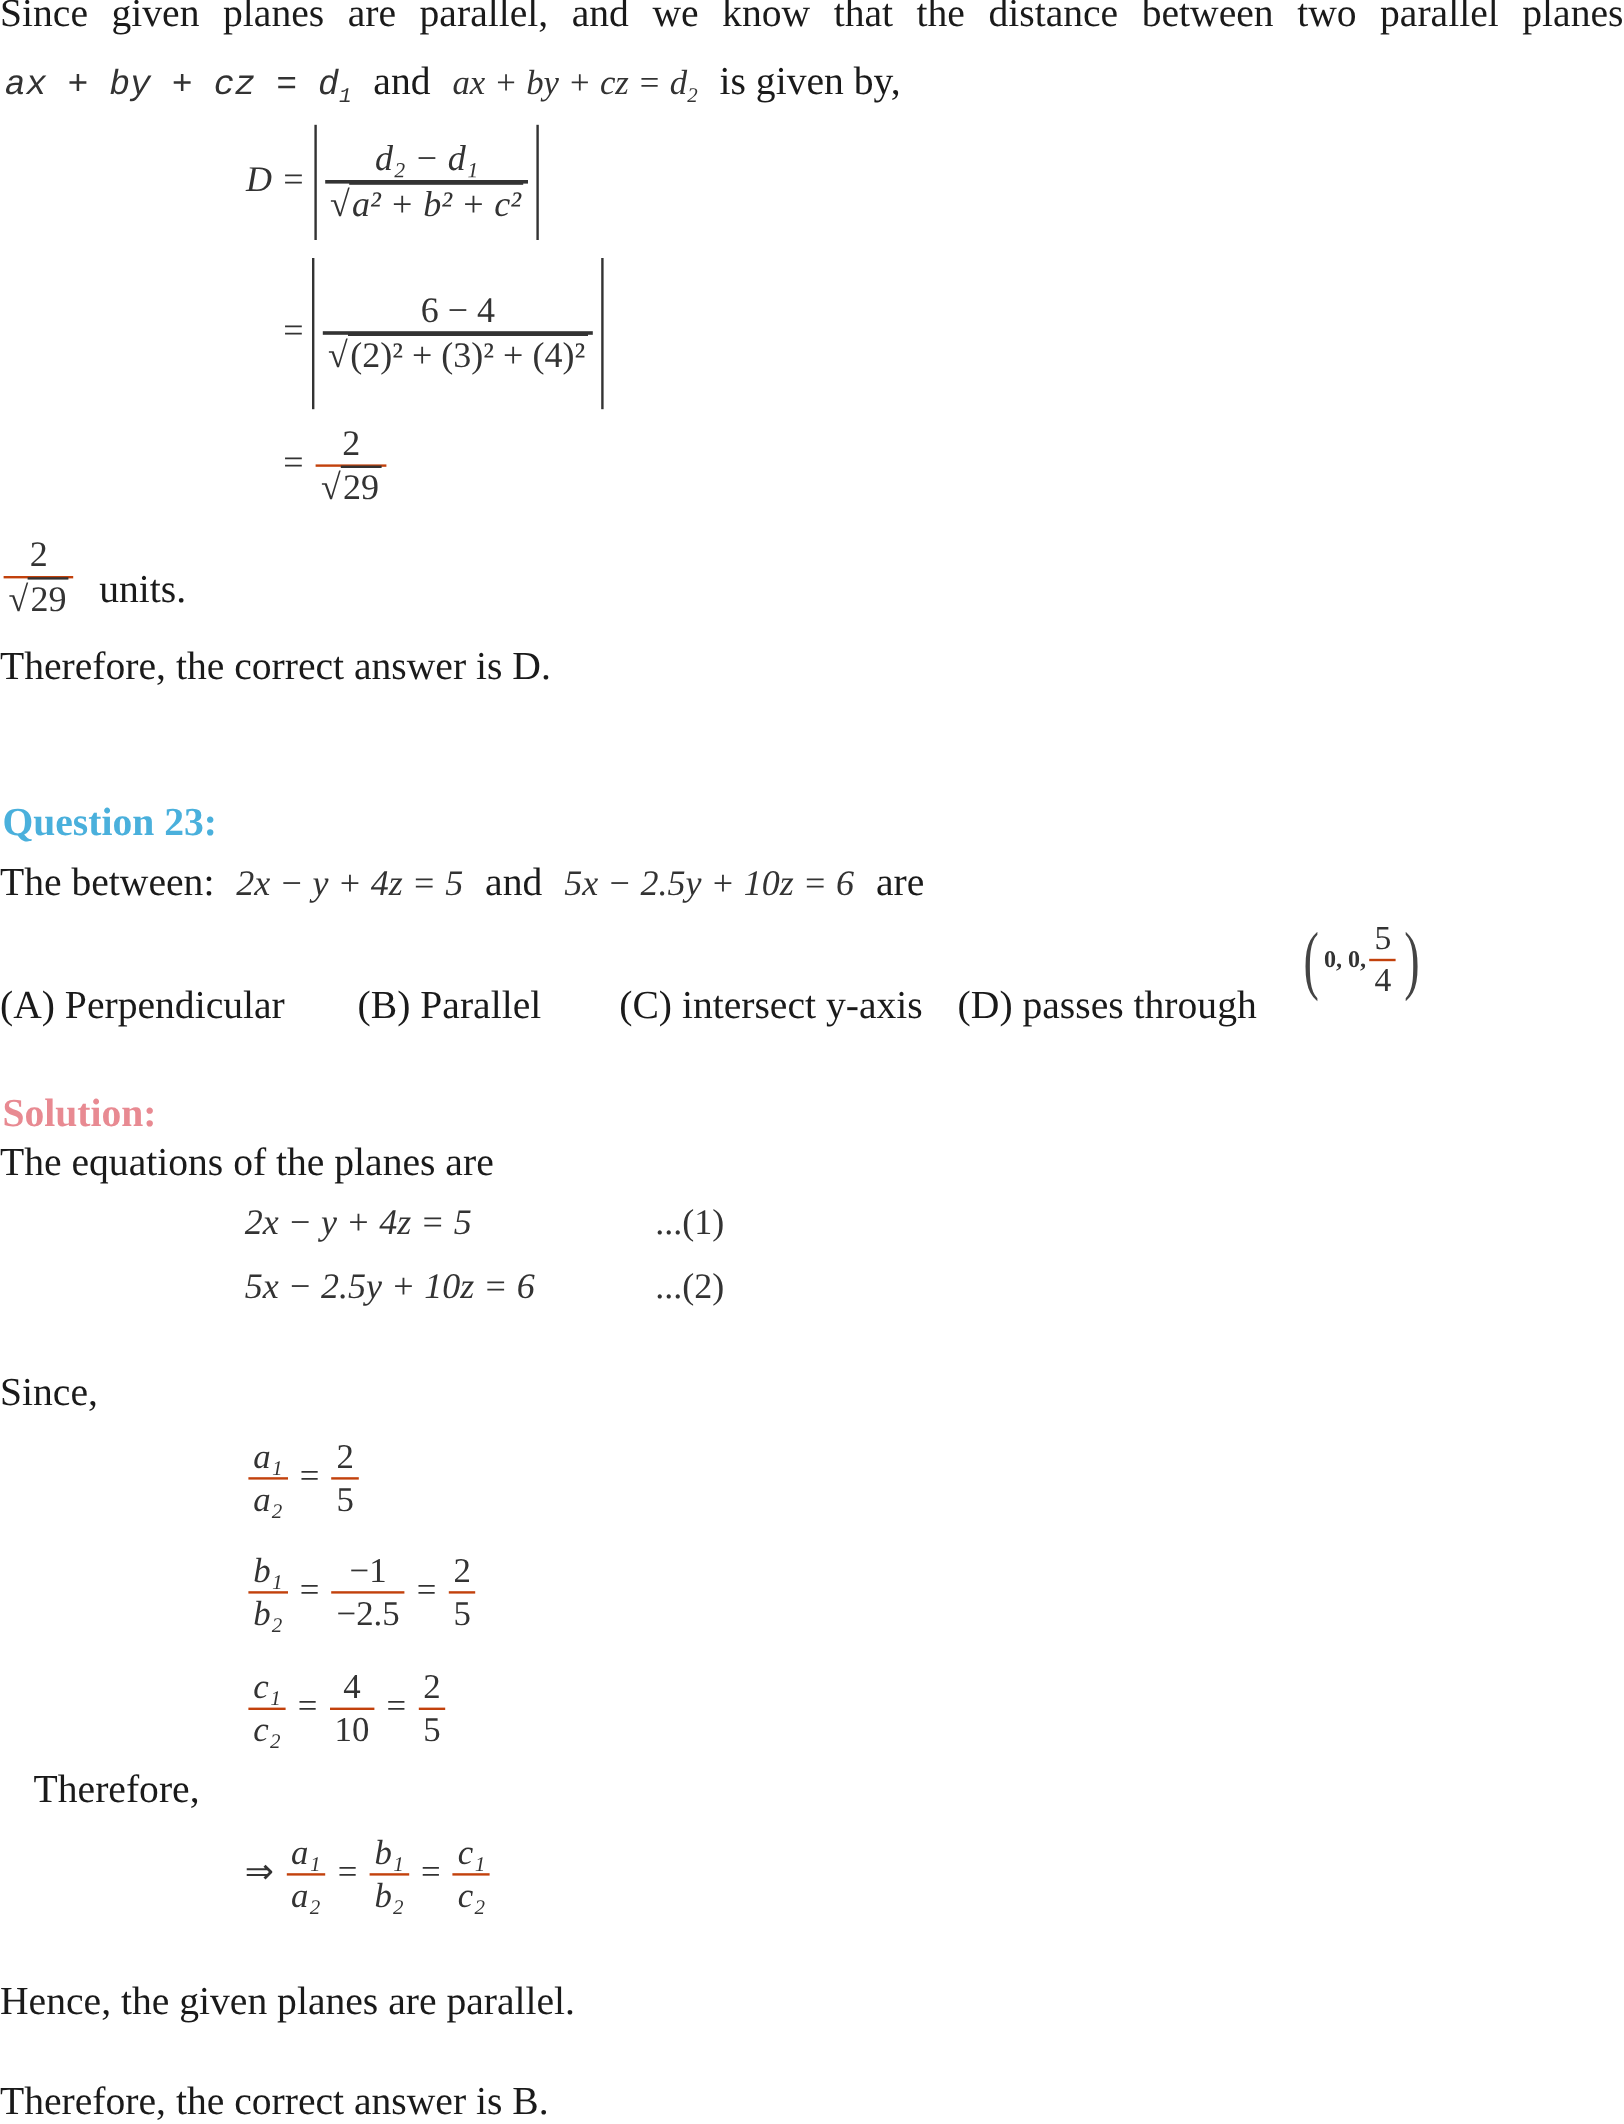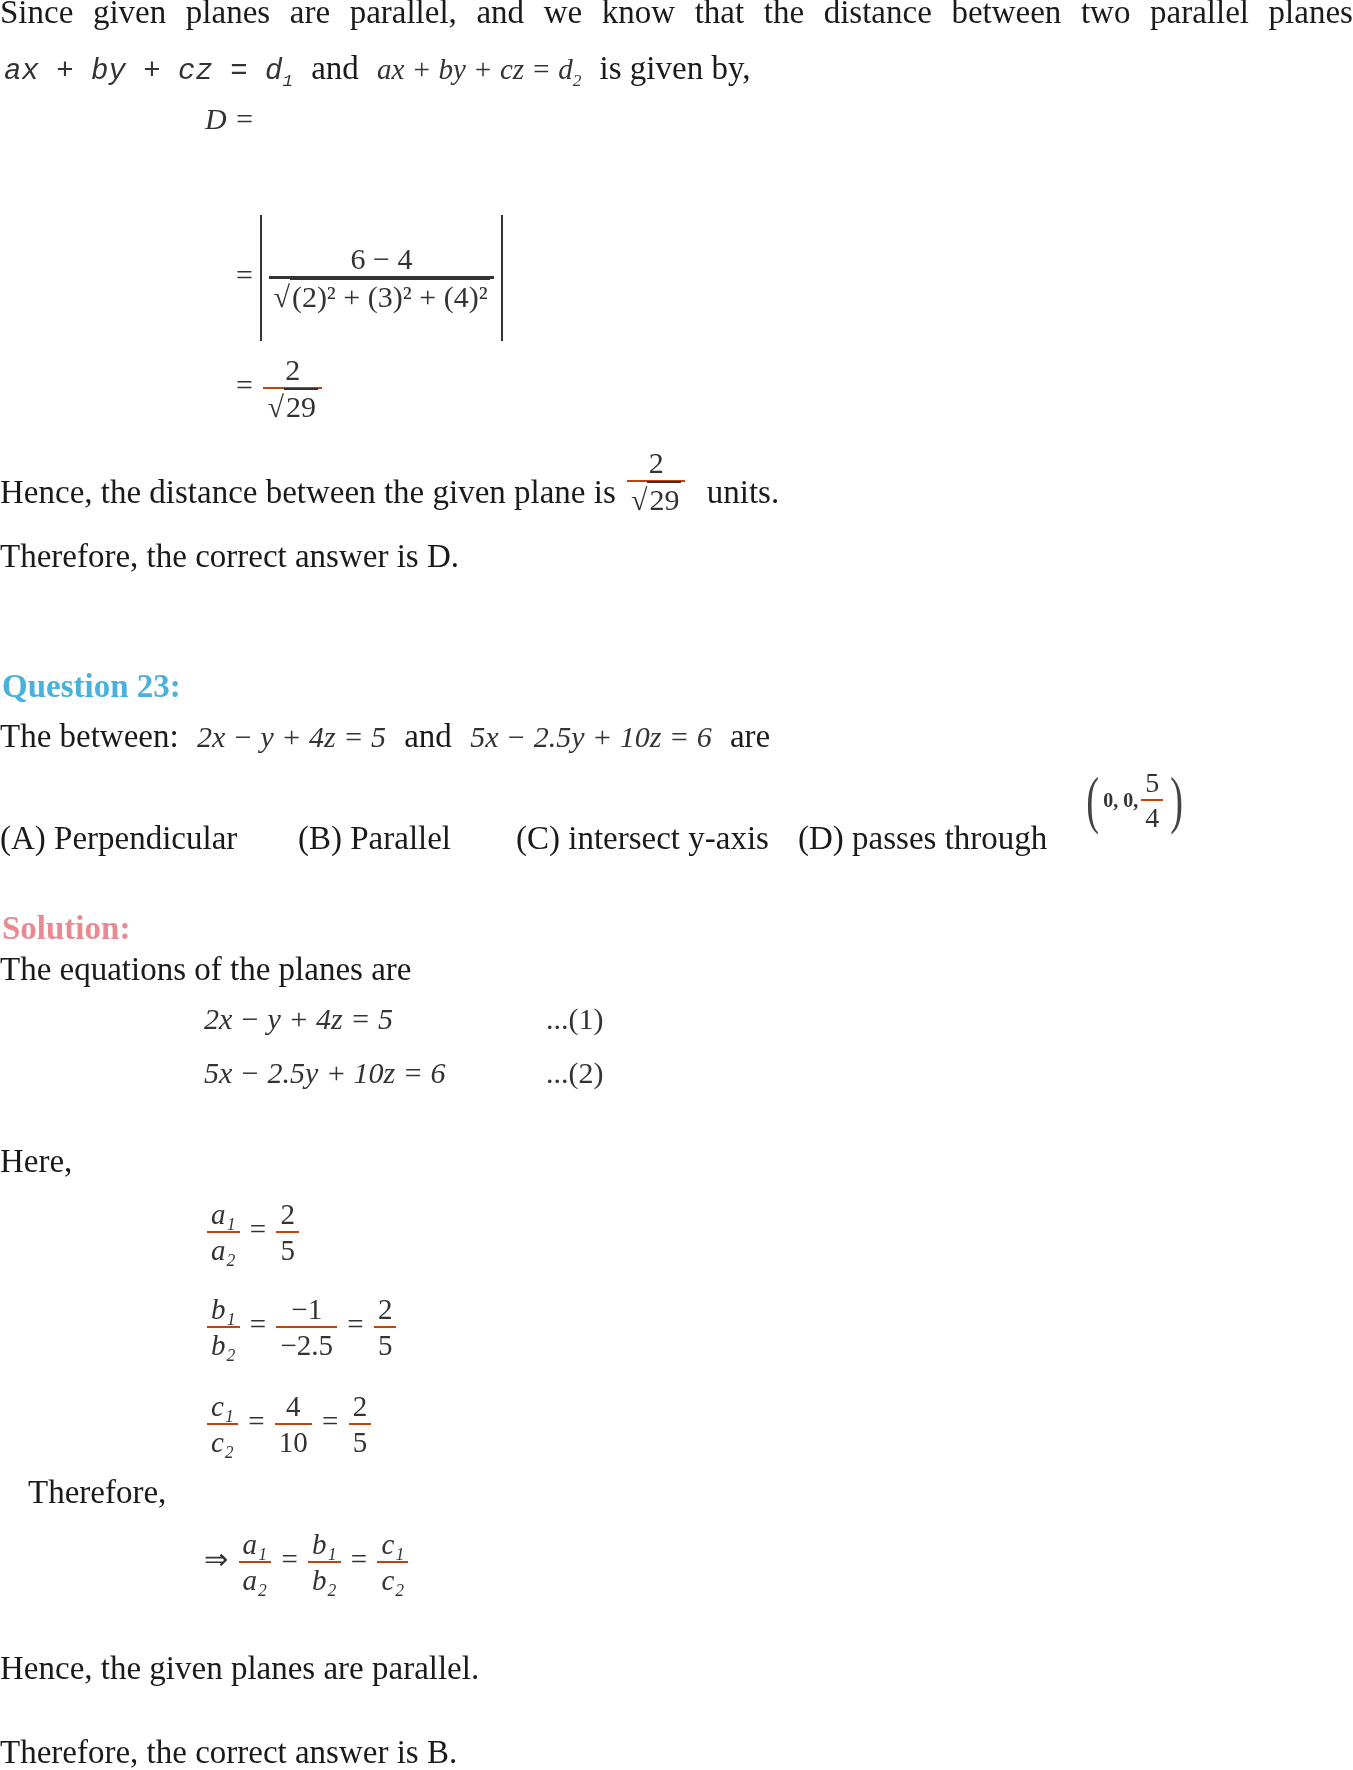--- a/index.html
+++ b/index.html
@@ -44,20 +44,26 @@
 
 <div class="blk" style="top:52px;left:4px;">
   <span class="m" style="font-size:29px;font-family:Liberation Mono, monospace;"><span>ax + by + cz = d</span><sub>1</sub></span>
   <span style="margin-left:10px;">and</span>
   <span class="m" style="font-size:29px;margin-left:10px;"><span>ax + by + cz = d</span><sub>2</sub></span>
   <span style="margin-left:10px;">is given by,</span>
 </div>
 
 <div class="blk" style="top:104px;left:205px;font-size:30px;">
   <span class="m">D =</span>
+  <span class="abs" style="height:92px;">
+    <span class="frac">
+      <span class="num m">d₂ − d₁</span>
+      <span class="den m" style="border-top:3px solid #333;"><span>√</span><span class="sqrt"><span class="rad">a² + b² + c²</span></span></span>
+    </span>
+  </span>
 </div>
 
 <div class="blk" style="top:215px;left:236px;font-size:30px;">
   <span class="mr">=</span>
   <span class="abs" style="height:122px;">
     <span class="frac">
       <span class="num mr">6 − 4</span>
       <span class="den mr" style="border-top:3px solid #333;"><span>√</span><span class="sqrt"><span class="rad">(2)² + (3)² + (4)²</span></span></span>
     </span>
   </span>
@@ -65,21 +71,20 @@
 
 <div class="blk" style="top:355px;left:236px;font-size:30px;">
   <span class="mr">=</span>
   <span class="frac">
     <span class="num mr">2</span>
     <span class="den mr"><span>√</span><span class="sqrt"><span class="rad">29</span></span></span>
   </span>
 </div>
 
 <div class="blk" style="top:448px;left:0;">
-  <span style="display:inline-block;vertical-align:bottom;padding-bottom:6px;">Hence, the distance between the given plane is</span>
   <span class="frac" style="font-size:30px;vertical-align:bottom;">
     <span class="num mr">2</span>
     <span class="den mr"><span>√</span><span class="sqrt"><span class="rad">29</span></span></span>
   </span>
   <span style="display:inline-block;vertical-align:bottom;padding-bottom:6px;margin-left:10px;">units.</span>
 </div>
 <div class="blk" style="top:540px;left:0;">Therefore, the correct answer is D.</div>
 
 <div class="blk heading-q" style="top:670px;left:2px;">Question 23:</div>
 <div class="blk" style="top:720px;left:0;">
@@ -104,21 +109,21 @@
   <span class="big">)</span>
 </div>
 
 <div class="blk heading-s" style="top:912px;left:2px;">Solution:</div>
 <div class="blk" style="top:953px;left:0;">The equations of the planes are</div>
 <div class="blk m" style="top:1004px;left:204px;font-size:30px;">2x − y + 4z = 5</div>
 <div class="blk mr" style="top:1004px;left:546px;font-size:30px;">...(1)</div>
 <div class="blk m" style="top:1058px;left:204px;font-size:30px;">5x − 2.5y + 10z = 6</div>
 <div class="blk mr" style="top:1058px;left:546px;font-size:30px;">...(2)</div>
 
-<div class="blk" style="top:1145px;left:0;">Here,</div>
+<div class="blk" style="top:1145px;left:0;">Since,</div>
 
 <div class="blk" style="top:1200px;left:204px;font-size:29px;">
   <span class="frac">
       <span class="num m">a₁</span>
       <span class="den m">a₂</span>
     </span>
   <span class="mr">=</span>
   <span class="frac">
       <span class="num mr">2</span>
       <span class="den mr">5</span>

